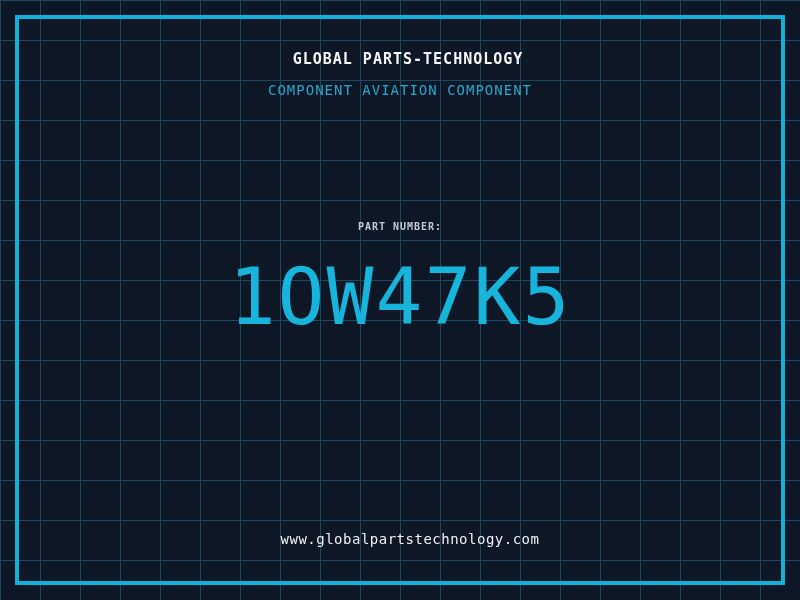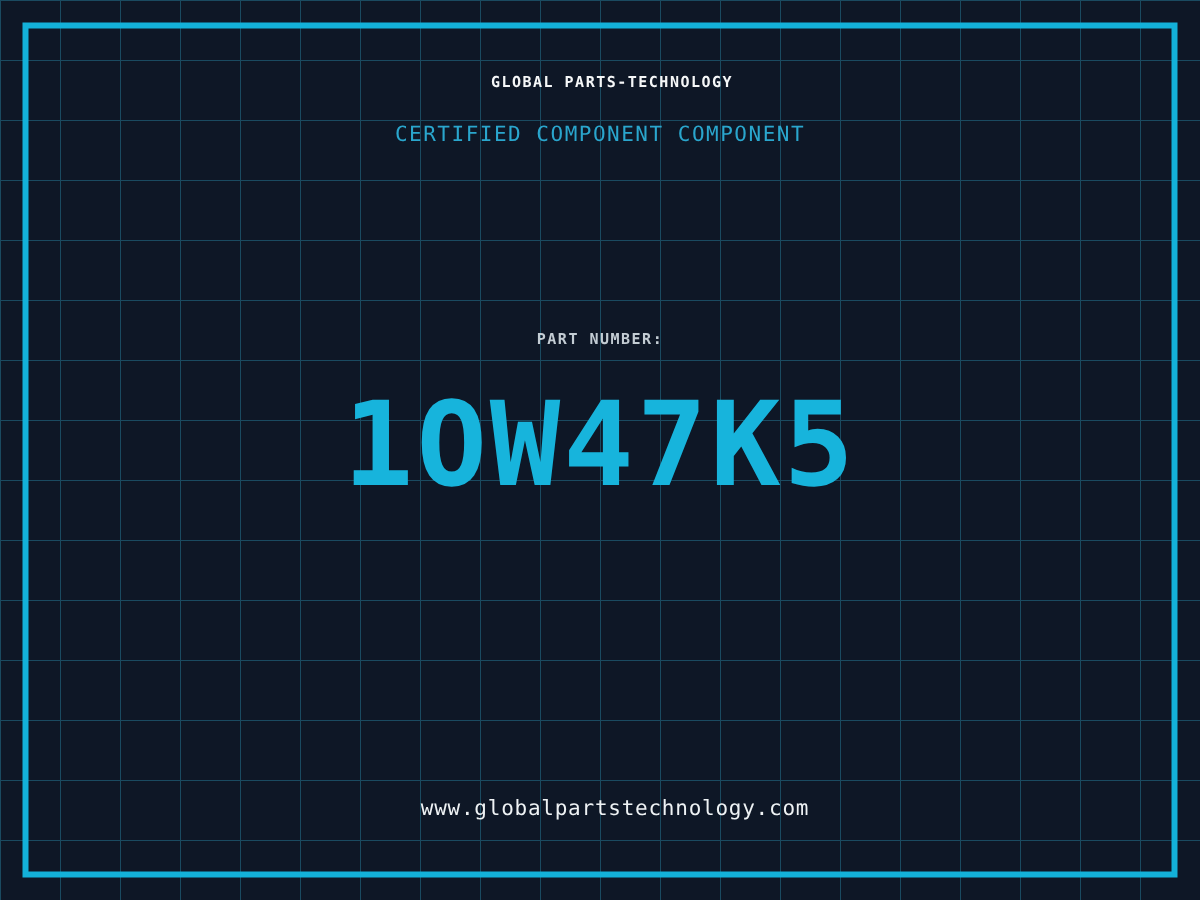--- a/index.html
+++ b/index.html
@@ -34,21 +34,21 @@
   }
   .txt {
     position: absolute;
     left: 0;
     right: 0;
     text-align: center;
     white-space: nowrap;
   }
   .company-name {
     top: 50px;
-    font-size: 10px;
+    font-size: 15px;
     font-weight: bold;
     letter-spacing: 1px;
     color: #f5f7f8;
     margin-left: 16px;
   }
   .tagline {
     top: 82px;
     font-size: 14px;
     letter-spacing: 1px;
     color: #2aa6cd;
@@ -57,40 +57,40 @@
     top: 221px;
     font-size: 10px;
     font-weight: bold;
     letter-spacing: 1px;
     color: #c3ccd3;
   }
   .part-number {
     top: 258px;
     font-size: 78px;
     line-height: 78px;
-    font-weight: bold;
+    font-weight: normal;
     letter-spacing: 2px;
     color: #17b4dc;
   }
   .website {
     top: 531px;
     font-size: 14px;
     letter-spacing: 0.5px;
     color: #eef2f4;
     padding-left: 20px;
   }
 </style>
 </head>
 <body>
 
 <div class="stage">
   <div class="frame"></div>
 
   <div class="txt company-name">GLOBAL PARTS-TECHNOLOGY</div>
 
-  <div class="txt tagline">CERTIFIED COMPONENT COMPONENT</div>
+  <div class="txt tagline">COMPONENT AVIATION COMPONENT</div>
 
   <div class="txt part-label">PART NUMBER:</div>
 
   <div class="txt part-number">1OW47K5</div>
 
   <div class="txt website">www.globalpartstechnology.com</div>
 </div>
 
 </body></html>

